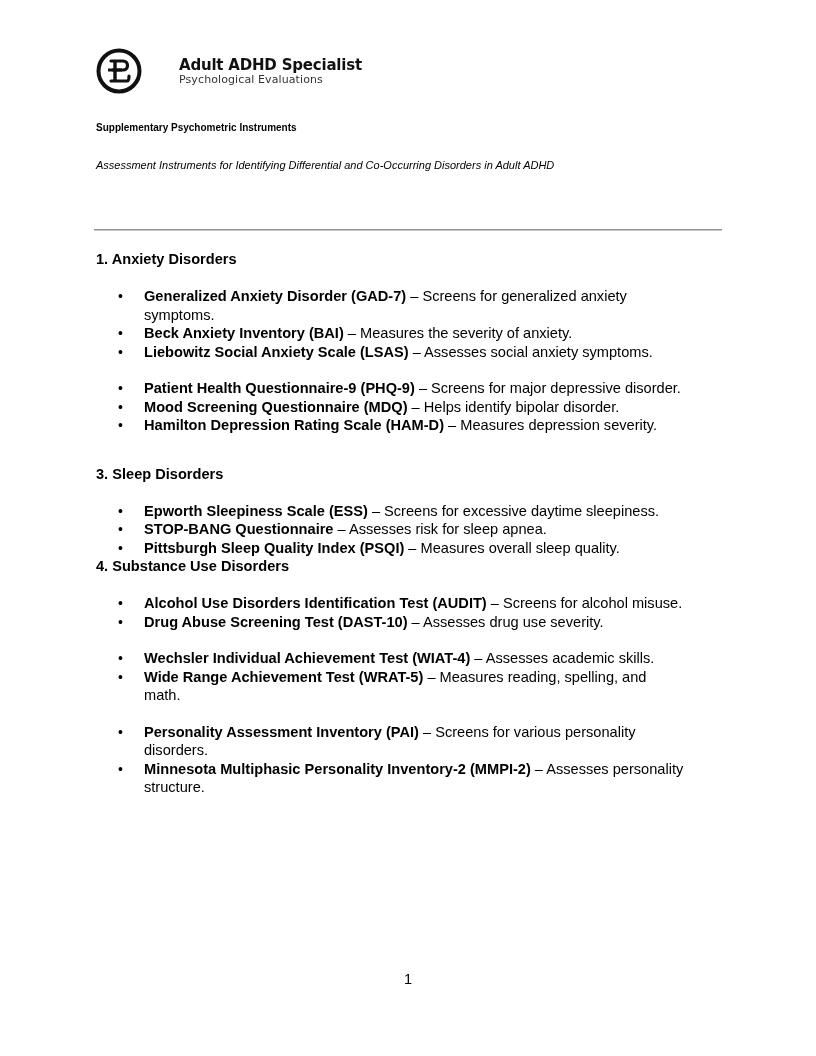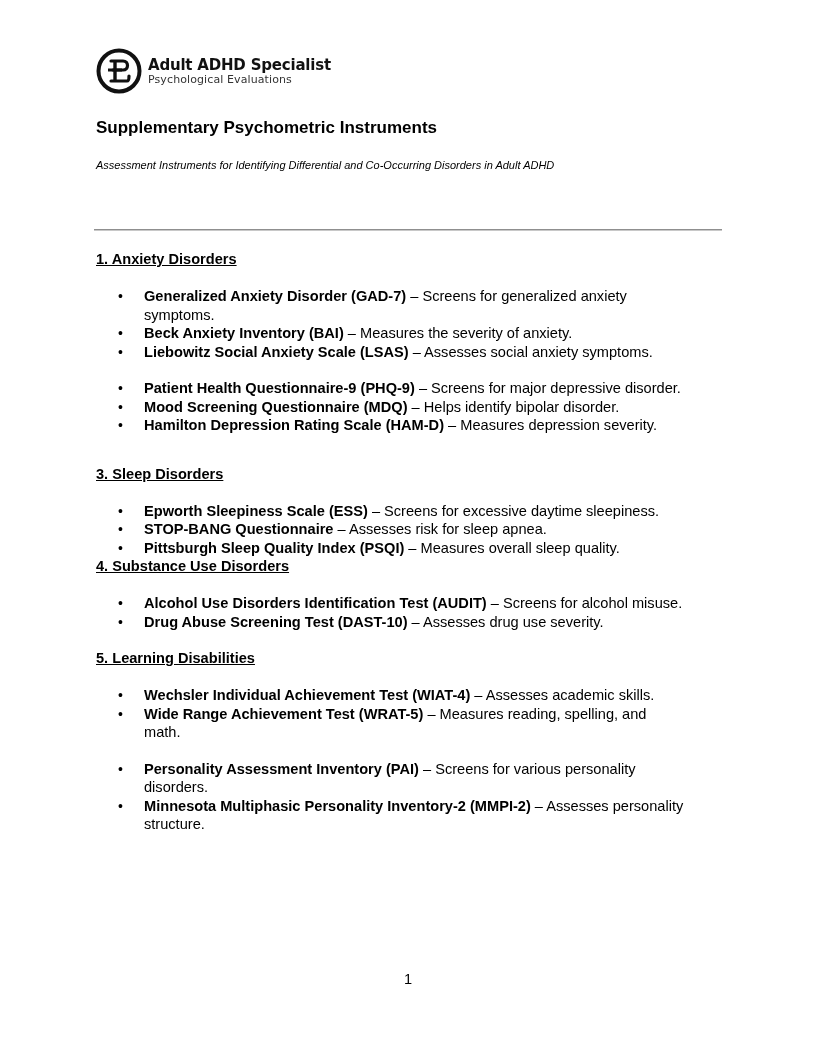--- a/index.html
+++ b/index.html
@@ -15,20 +15,21 @@
       font-family: "Liberation Sans", sans-serif;
       color: #000000;
     }
     .logo {
       position: absolute;
       left: 96px;
       top: 47px;
       height: 48px;
       display: flex;
       align-items: center;
+      gap: 31px;
     }
     .logo-mark {
       width: 46px;
       height: 46px;
       display: block;
     }
     .logo-text {
       margin-left: 6px;
       display: flex;
       flex-direction: column;
@@ -46,21 +47,21 @@
       font-family: "DejaVu Sans", sans-serif;
       font-size: 11px;
       line-height: 12px;
       color: #333333;
       letter-spacing: 0.1px;
     }
     .doc-title {
       position: absolute;
       left: 96px;
       top: 119px;
-      font-size: 17px;
+      font-size: 10px;
       font-weight: bold;
       line-height: 18px;
       margin: 0;
     }
     .doc-subtitle {
       position: absolute;
       left: 96px;
       top: 156px;
       width: 630px;
       font-size: 11px;
@@ -84,21 +85,20 @@
       width: 630px;
     }
     .section {
       margin: 0;
     }
     .section-heading {
       font-size: 14.6px;
       font-weight: bold;
       line-height: 18px;
       margin: 0 0 19px 0;
-      text-decoration: underline;
     }
     .items {
       list-style: none;
       margin: 0;
       padding: 0;
     }
     .item {
       position: relative;
       padding-left: 48px;
       font-size: 14.6px;
@@ -172,21 +172,20 @@
       </ul>
     </section>
     <section class="section" style="">
       <h2 class="section-heading">4. Substance Use Disorders</h2>
       <ul class="items">
         <li class="item"><span class="bullet">•</span><span class="item-name">Alcohol Use Disorders Identification Test (AUDIT)</span><span class="item-sep"> – </span><span class="item-desc">Screens for alcohol misuse.</span></li>
         <li class="item"><span class="bullet">•</span><span class="item-name">Drug Abuse Screening Test (DAST-10)</span><span class="item-sep"> – </span><span class="item-desc">Assesses drug use severity.</span></li>
       </ul>
     </section>
     <section class="section" style="margin-top: 18px;">
-      <h2 class="section-heading">5. Learning Disabilities</h2>
       <ul class="items">
         <li class="item"><span class="bullet">•</span><span class="item-name">Wechsler Individual Achievement Test (WIAT-4)</span><span class="item-sep"> – </span><span class="item-desc">Assesses academic skills.</span></li>
         <li class="item"><span class="bullet">•</span><span class="item-name">Wide Range Achievement Test (WRAT-5)</span><span class="item-sep"> – </span><span class="item-desc">Measures reading, spelling, and math.</span></li>
       </ul>
     </section>
     <section class="section" style="margin-top: 18px;">
       <ul class="items">
         <li class="item"><span class="bullet">•</span><span class="item-name">Personality Assessment Inventory (PAI)</span><span class="item-sep"> – </span><span class="item-desc">Screens for various personality disorders.</span></li>
         <li class="item"><span class="bullet">•</span><span class="item-name">Minnesota Multiphasic Personality Inventory-2 (MMPI-2)</span><span class="item-sep"> – </span><span class="item-desc">Assesses personality structure.</span></li>
       </ul>

